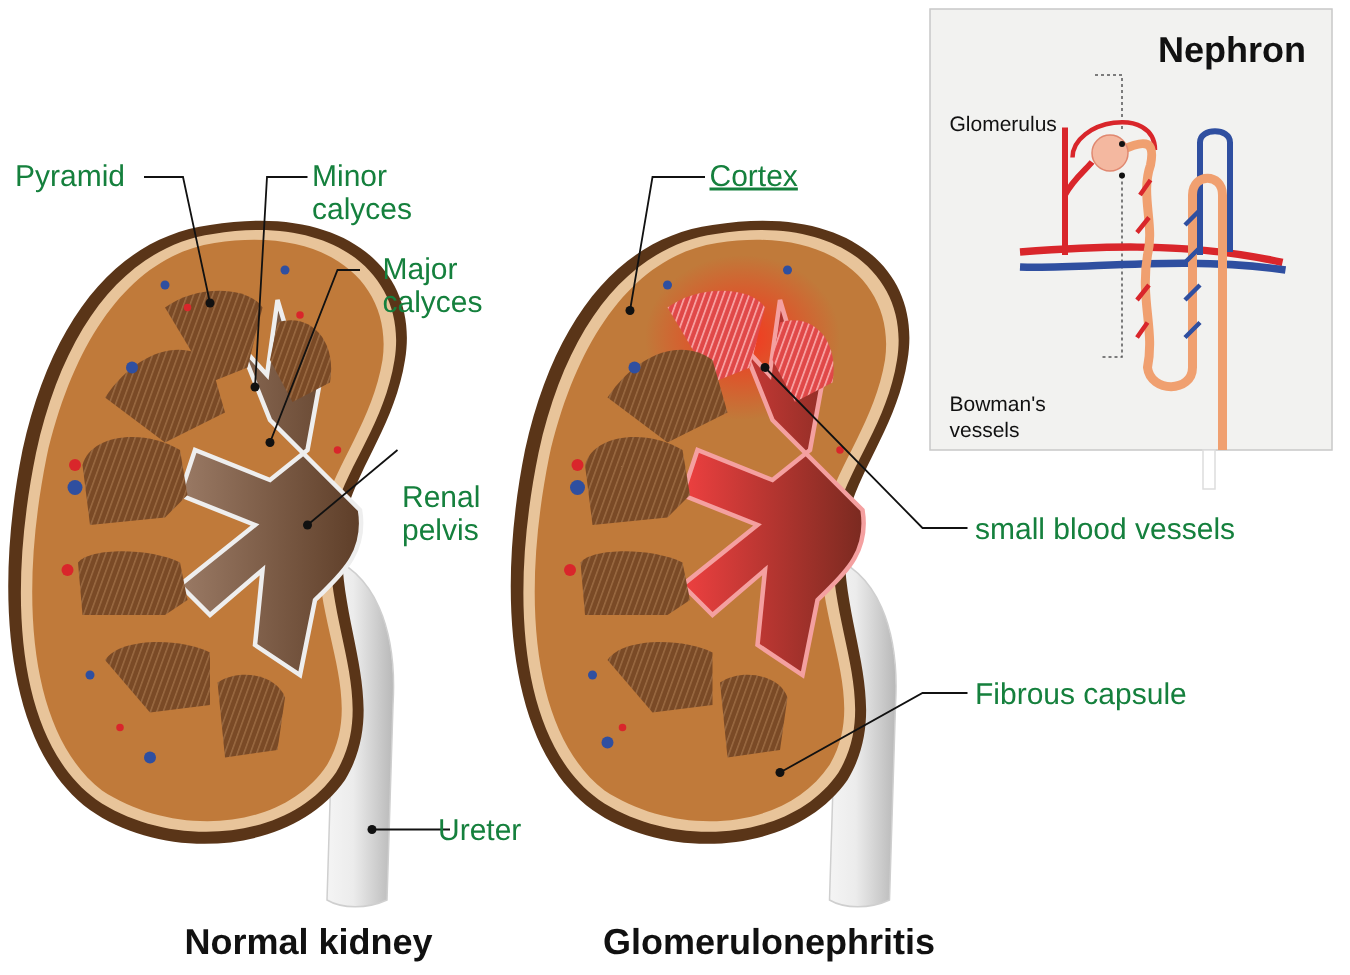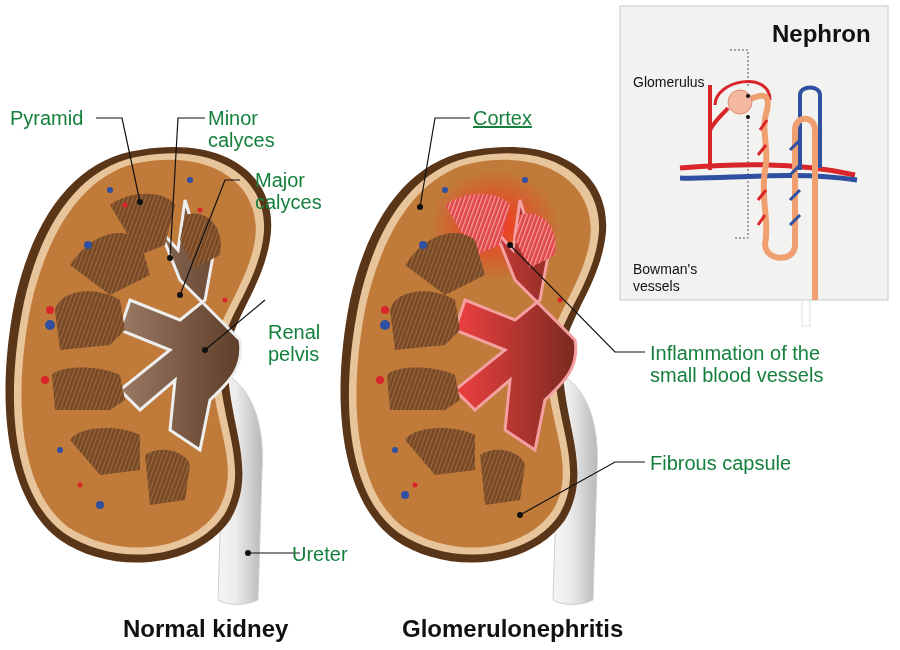--- a/index.html
+++ b/index.html
@@ -157,21 +157,20 @@
   <div>calyces</div>
 </div>
 <div class="lbl" style="left:268px;top:288px;margin-top:33px;">
   <div>Renal</div>
   <div>pelvis</div>
 </div>
 <div class="lbl" style="left:292px;top:543px;">Ureter</div>
 
 <div class="lbl" style="left:473px;top:107px;text-decoration:underline;">Cortex</div>
 <div class="lbl" style="left:650px;top:342px;">
-  <div>Inflammation of the</div>
   <div>small blood vessels</div>
 </div>
 <div class="lbl" style="left:650px;top:452px;">Fibrous capsule</div>
 
 <div class="ptitle" style="left:772px;top:20px;">Nephron</div>
 <div class="lbl-sm" style="left:633px;top:42px;">Glomerulus</div>
 <div class="lbl-sm" style="left:633px;top:229px;">
   <div>Bowman's</div>
   <div>vessels</div>
 </div>

